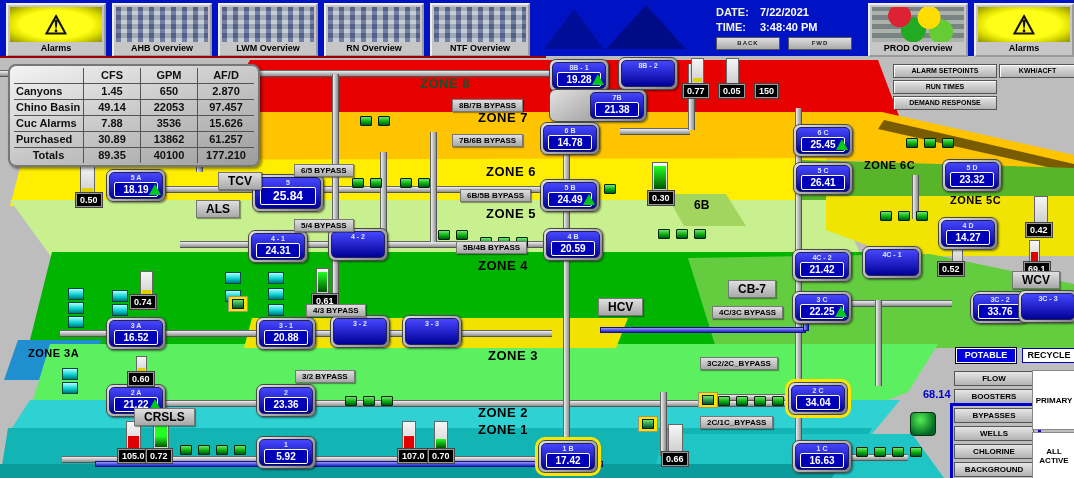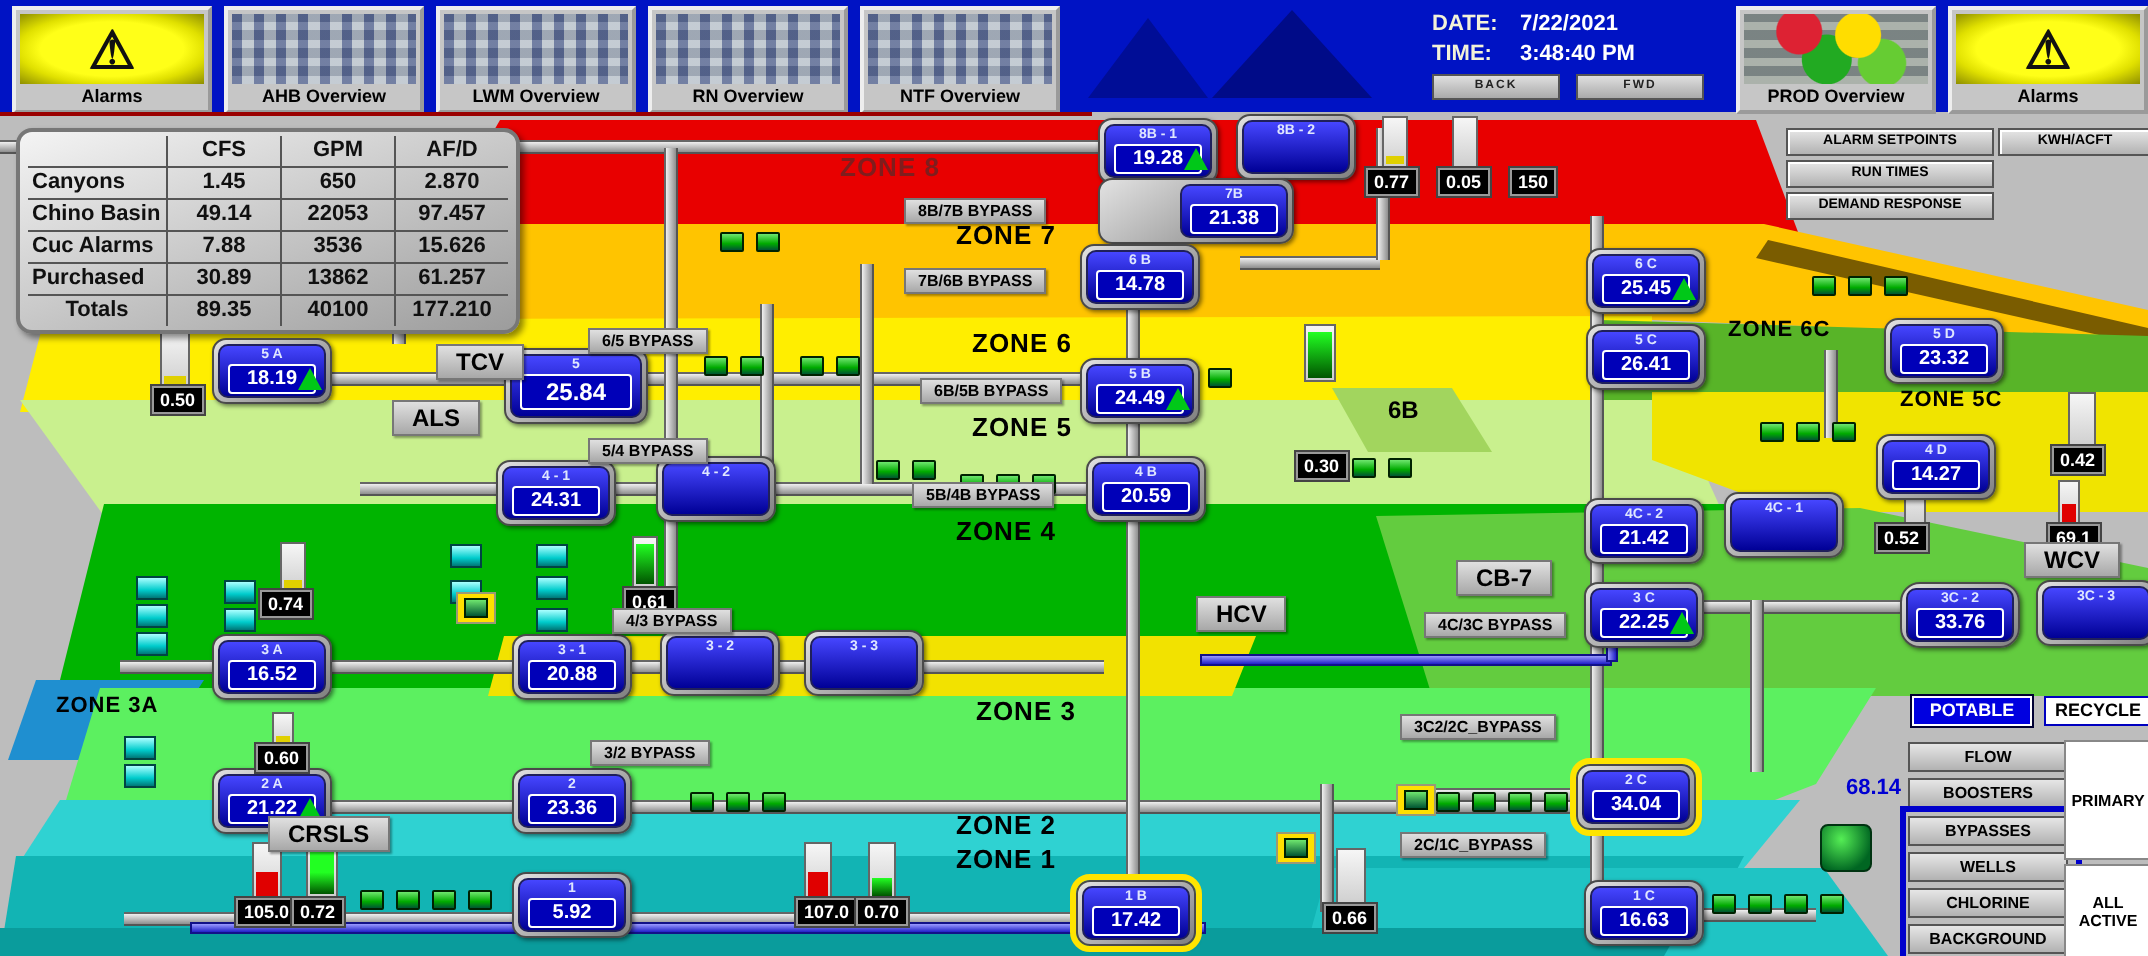--- a/index.html
+++ b/index.html
@@ -94,21 +94,21 @@
   .uparrow{position:absolute;right:1px;bottom:3px;width:0;height:0;
         border-left:6px solid transparent;border-right:6px solid transparent;border-bottom:11px solid #00c818;}
   .vbox{position:absolute;background:#000;color:#fff;font-size:9px;font-weight:bold;line-height:12px;padding:0 3px;
         border:1px solid #999;outline:1px solid #444;white-space:nowrap;}
   .vbox.blue{background:none;border:none;outline:none;color:#0000d2;font-size:11px;font-weight:bold;}
   .plabel{position:absolute;background:linear-gradient(#e0e0e0,#a8a8a8);border:1px solid #777;color:#000;
         font-size:8px;font-weight:bold;padding:1px 6px;white-space:nowrap;box-shadow:1px 1px 1px rgba(0,0,0,.35);}
   .plabel.big{font-size:12px;padding:1px 9px;}
   .plabel.plain{background:none;border:none;box-shadow:none;font-size:12px;}
   .zlabel{position:absolute;color:#000;font-weight:bold;font-size:13px;letter-spacing:.5px;white-space:nowrap;}
-  .zlabel.dark-red{color:#7f1d1d;}
+  .zlabel.dark-red{color:#14532d;}
   .zlabel.small{font-size:11px;}
   
   .btn{position:absolute;background:linear-gradient(#e6e6e6,#b2b2b2);border:1px solid #555;color:#000;
        font-weight:bold;text-align:center;cursor:pointer;box-shadow:inset 1px 1px 0 #fff;}
   .btn.tiny{font-size:7px;line-height:12px;height:12px;}
   #potable-btn{position:absolute;left:956px;top:348px;width:58px;height:13px;background:#0000e0;color:#fff;
        font-size:9px;font-weight:bold;text-align:center;line-height:13px;border:1px solid #fff;outline:1px solid #003;cursor:pointer;}
   #recycle-btn{position:absolute;left:1022px;top:348px;width:52px;height:13px;background:#fff;color:#000;
        font-size:9px;font-weight:bold;text-align:center;line-height:13px;border:1px solid #0000c0;cursor:pointer;}
   .fbtn{width:78px;height:13px;font-size:8px;line-height:13px;margin-bottom:3px;position:relative;
@@ -494,21 +494,21 @@
           <div class="dval empty"></div>
         </div>
       </div>
       <div class="disp" style="left: 792px; top: 291px;">
         <div class="inner">
           <div class="dlbl">3 C</div>
           <div class="dval">22.25</div>
           <div class="uparrow"></div>
         </div>
       </div>
-      <div class="disp" style="left: 950px; top: 291px; border-radius: 10px;">
+      <div class="disp" style="left: 970px; top: 291px; border-radius: 10px;">
         <div class="inner">
           <div class="dlbl">3C - 2</div>
           <div class="dval">33.76</div>
         </div>
       </div>
       <div class="disp" style="left: 1018px; top: 290px;">
         <div class="inner">
           <div class="dlbl">3C - 3</div>
           <div class="dval empty"></div>
         </div>
@@ -547,21 +547,21 @@
       <div class="disp" style="left: 792px; top: 440px;">
         <div class="inner">
           <div class="dlbl">1 C</div>
           <div class="dval">16.63</div>
         </div>
       </div>
       <div class="vbox" style="left: 683px; top: 84px;">0.77</div>
       <div class="vbox" style="left: 719px; top: 84px;">0.05</div>
       <div class="vbox" style="left: 755px; top: 84px;">150</div>
       <div class="vbox" style="left: 76px; top: 193px;">0.50</div>
-      <div class="vbox" style="left: 648px; top: 191px; margin-top: 35px;">0.30</div>
+      <div class="vbox" style="left: 648px; top: 191px;">0.30</div>
       <div class="vbox" style="left: 1026px; top: 223px;">0.42</div>
       <div class="vbox" style="left: 938px; top: 262px;">0.52</div>
       <div class="vbox" style="left: 1024px; top: 262px;">69.1</div>
       <div class="vbox" style="left: 130px; top: 295px;">0.74</div>
       <div class="vbox" style="left: 312px; top: 294px;">0.61</div>
       <div class="vbox" style="left: 128px; top: 372px;">0.60</div>
       <div class="vbox" style="left: 118px; top: 449px;">105.0</div>
       <div class="vbox" style="left: 146px; top: 449px;">0.72</div>
       <div class="vbox" style="left: 398px; top: 449px;">107.0</div>
       <div class="vbox" style="left: 428px; top: 449px;">0.70</div>

